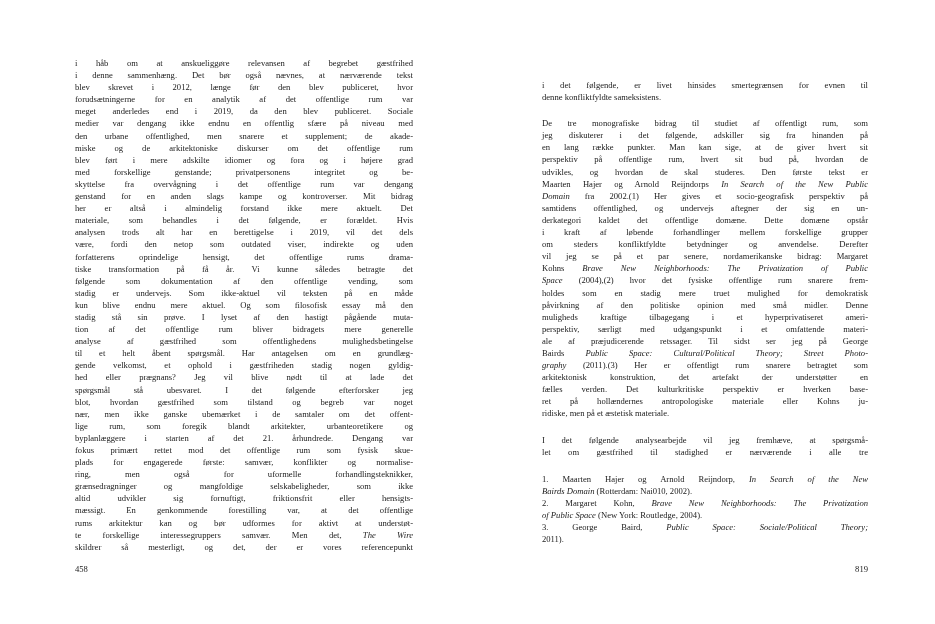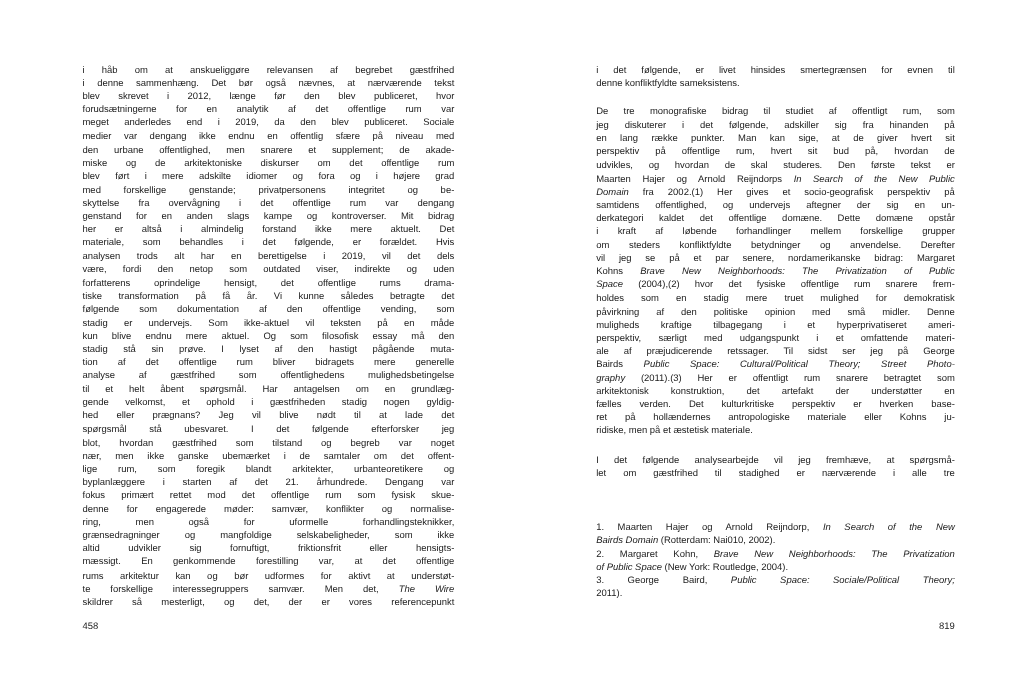--- a/index.html
+++ b/index.html
@@ -6,27 +6,27 @@
   body {
     width: 935px; height: 624px;
     background: #ffffff;
     overflow: hidden;
   }
   .spread {
     position: relative;
     width: 935px; height: 516px;
     background: #ffffff;
     color: #1a1a1a;
-    font-family: Liberation Sans, sans-serif;
+    font-family: Liberation Serif, serif;
     font-size: 8.6px;
     line-height: 12.1px;
   }
   .text-block { position: absolute; top: 57px; }
   .col-left  { left: 75px;  width: 338px; }
-  .col-right { left: 542px; width: 326px; }
+  .col-right { left: 542px; width: 326px; margin-top: 22px; }
   .para { margin: 0 0 14px 0; }
   .para:last-child { margin-bottom: 0; }
   .line {
     text-align: justify;
     text-align-last: justify;
     text-justify: inter-word;
     white-space: normal;
   }
   .line.flush { text-align-last: left; }
   .footnotes {
@@ -72,21 +72,21 @@
         <div class="line">analyse af gæstfrihed som offentlighedens mulighedsbetingelse</div>
         <div class="line">til et helt åbent spørgsmål. Har antagelsen om en grundlæg-</div>
         <div class="line">gende velkomst, et ophold i gæstfriheden stadig nogen gyldig-</div>
         <div class="line">hed eller prægnans? Jeg vil blive nødt til at lade det</div>
         <div class="line">spørgsmål stå ubesvaret. I det følgende efterforsker jeg</div>
         <div class="line">blot, hvordan gæstfrihed som tilstand og begreb var noget</div>
         <div class="line">nær, men ikke ganske ubemærket i de samtaler om det offent-</div>
         <div class="line">lige rum, som foregik blandt arkitekter, urbanteoretikere og</div>
         <div class="line">byplanlæggere i starten af det 21. århundrede. Dengang var</div>
         <div class="line">fokus primært rettet mod det offentlige rum som fysisk skue-</div>
-        <div class="line">denne for engagerede møder: samvær, konflikter og normalise-</div>
+        <div class="line">plads for engagerede første: samvær, konflikter og normalise-</div>
         <div class="line">ring, men også for uformelle forhandlingsteknikker,</div>
         <div class="line">grænsedragninger og mangfoldige selskabeligheder, som ikke</div>
         <div class="line">altid udvikler sig fornuftigt, friktionsfrit eller hensigts-</div>
         <div class="line">mæssigt. En genkommende forestilling var, at det offentlige</div>
         <div class="line">rums arkitektur kan og bør udformes for aktivt at understøt-</div>
         <div class="line">te forskellige interessegruppers samvær. Men det, <i>The Wire</i></div>
         <div class="line">skildrer så mesterligt, og det, der er vores referencepunkt</div>
       </div>
     </div>
 

